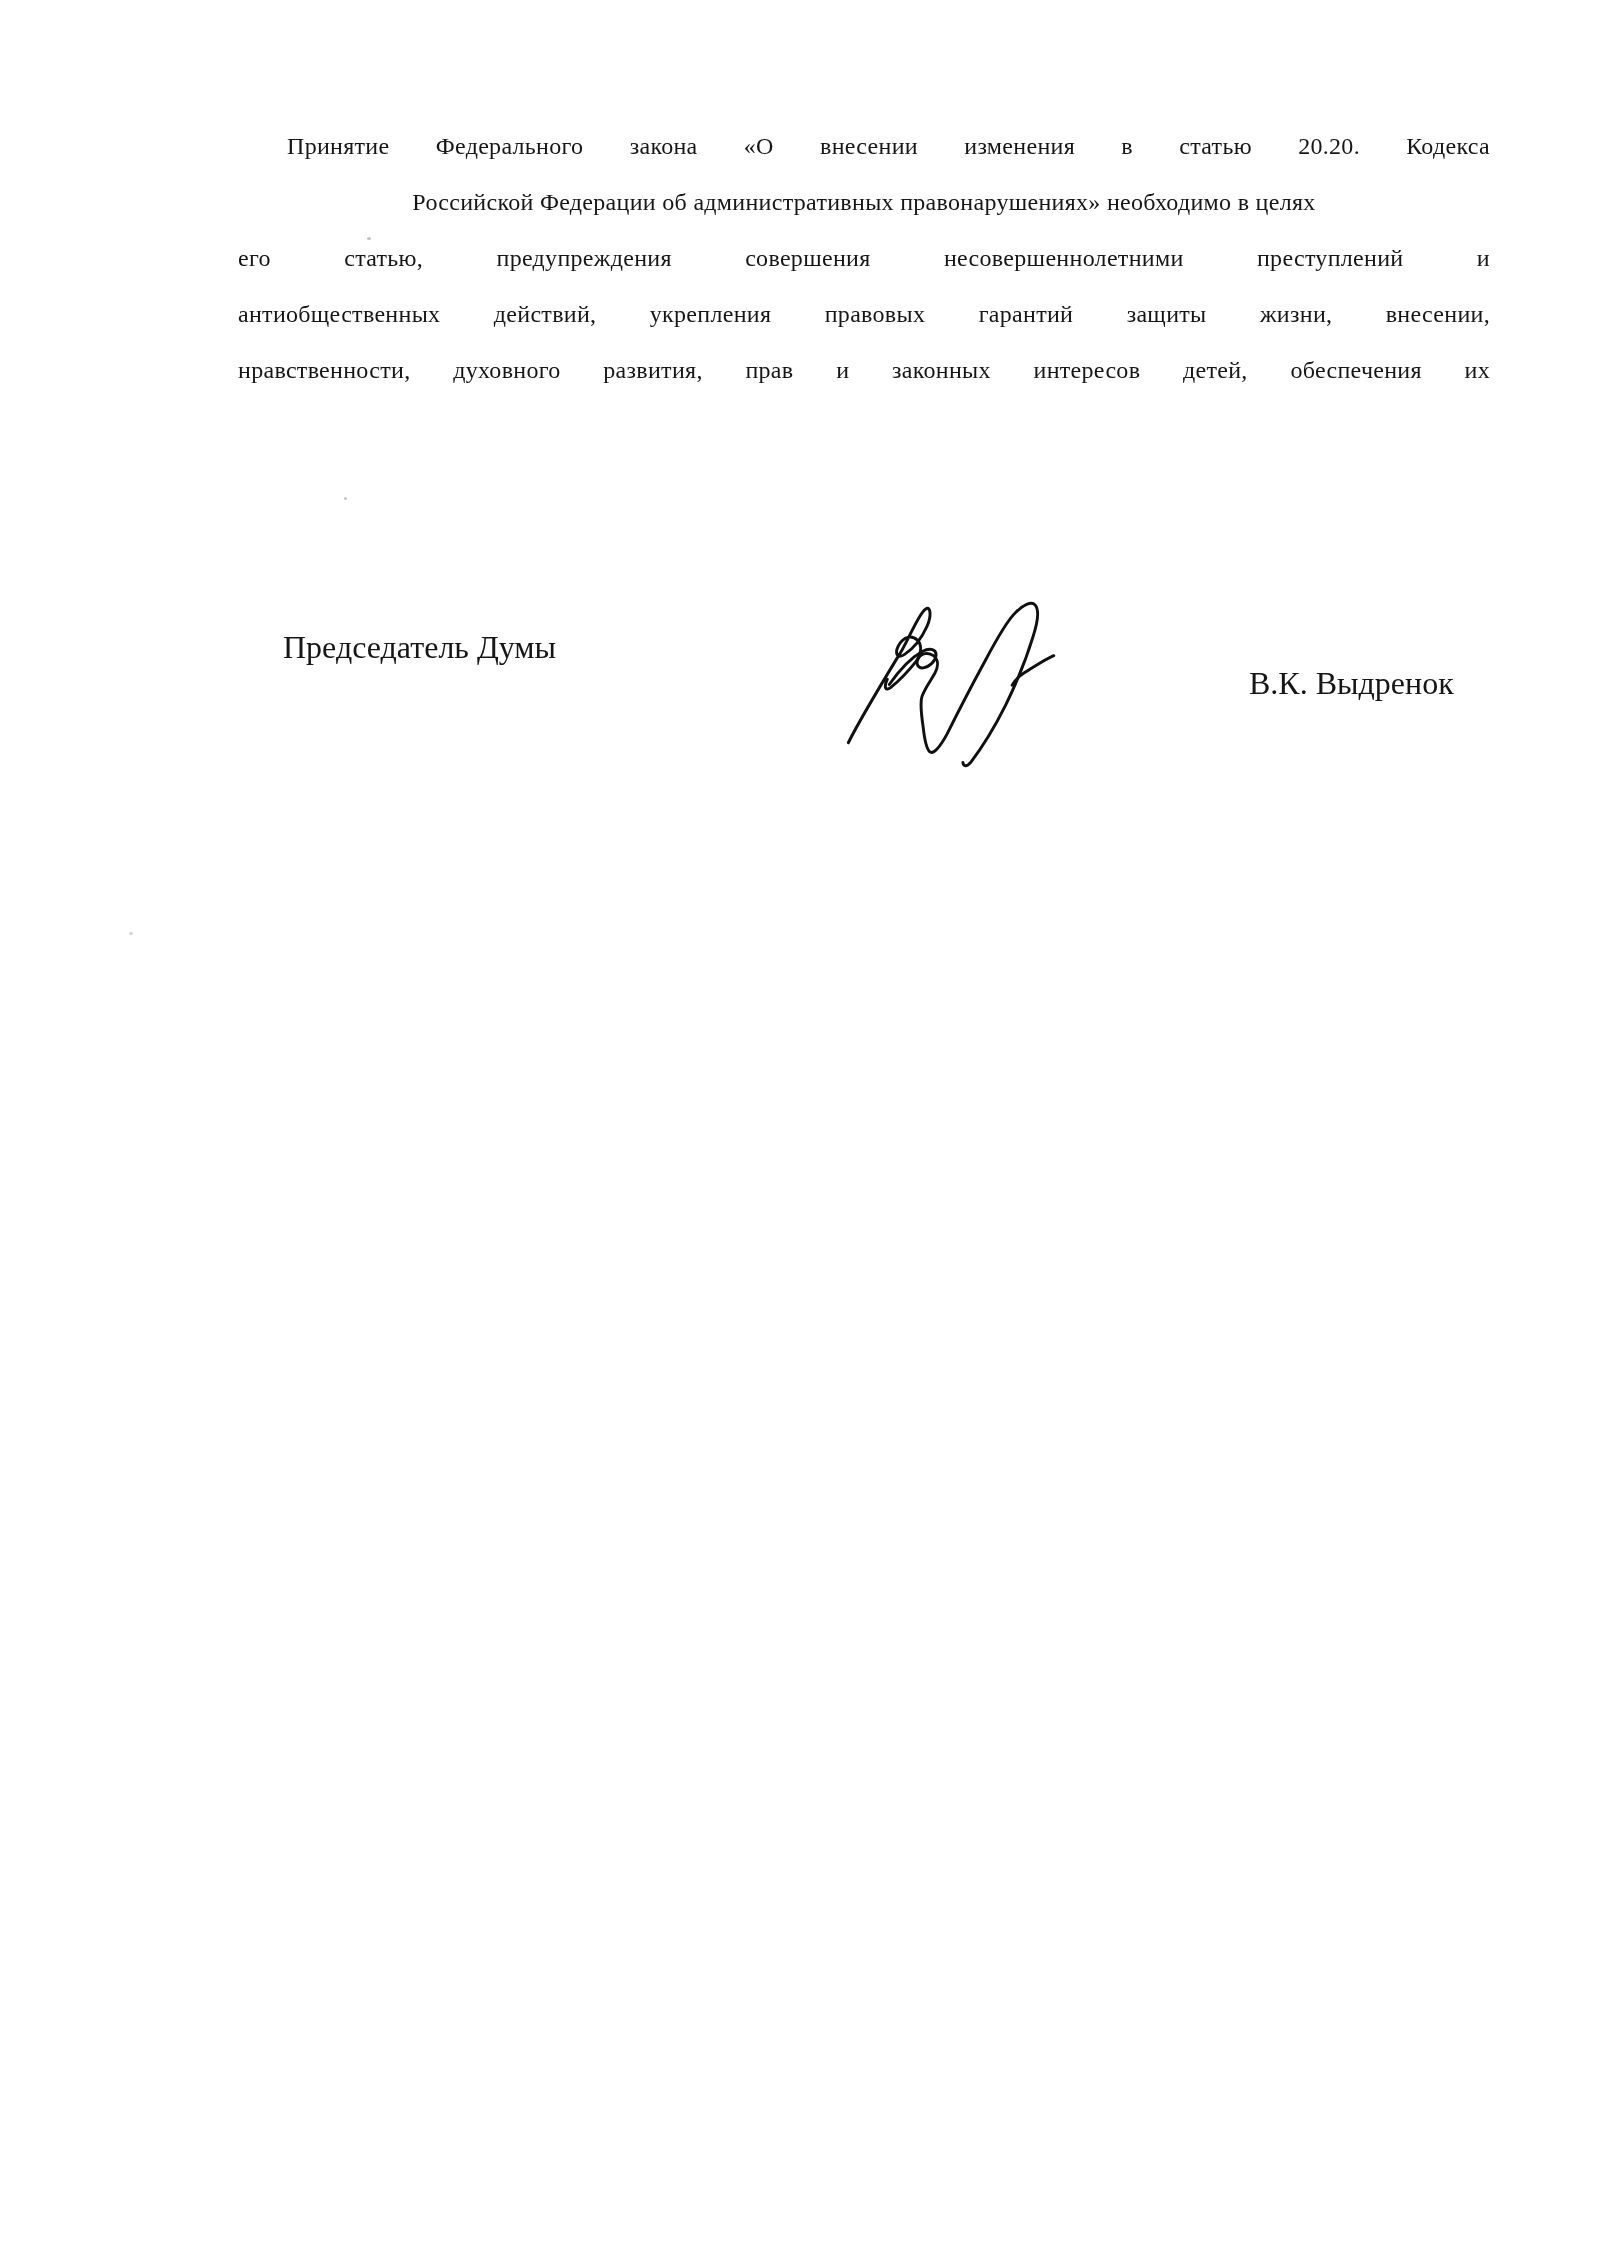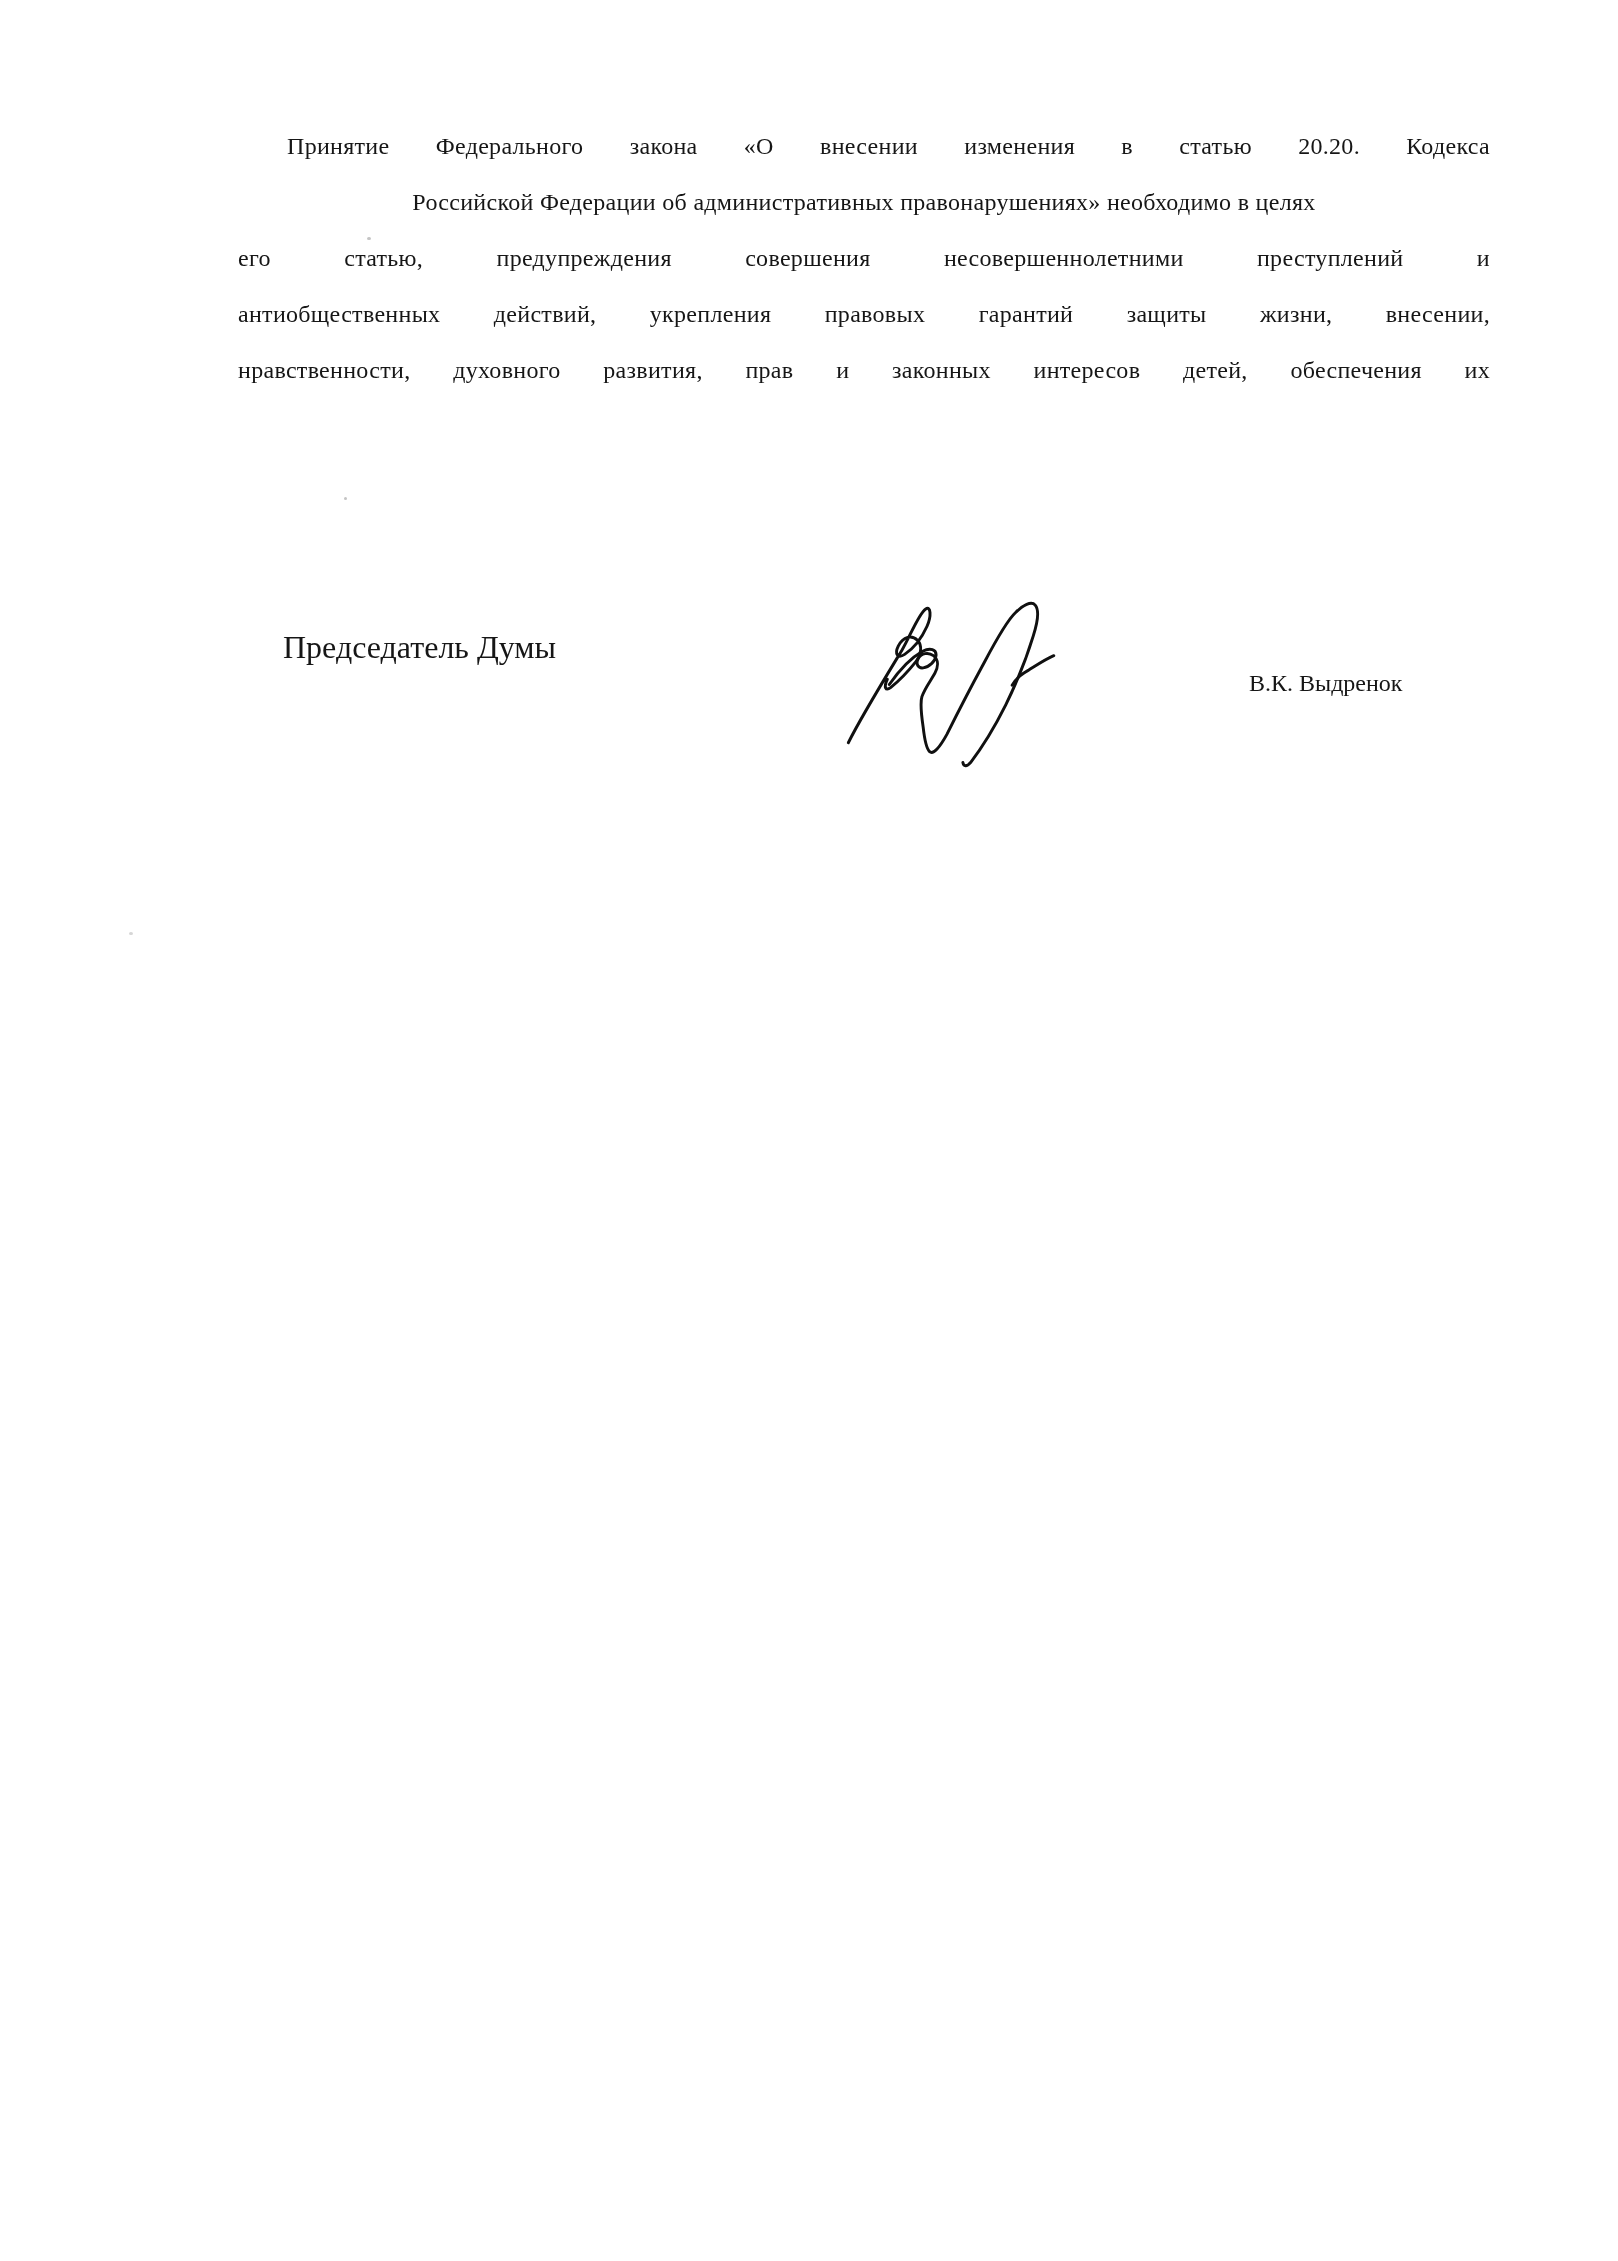--- a/index.html
+++ b/index.html
@@ -42,21 +42,21 @@
     top: 628px;
     font-size: 32px;
     line-height: 39px;
     white-space: nowrap;
     margin-left: 44px;
   }
   .sig-name {
     position: absolute;
     left: 1249px;
     top: 664px;
-    font-size: 24px;
+    font-size: 32px;
     line-height: 39px;
     white-space: nowrap;
   }
   .signature-svg {
     position: absolute;
     left: 840px;
     top: 587px;
     width: 224px;
     height: 186px;
   }

